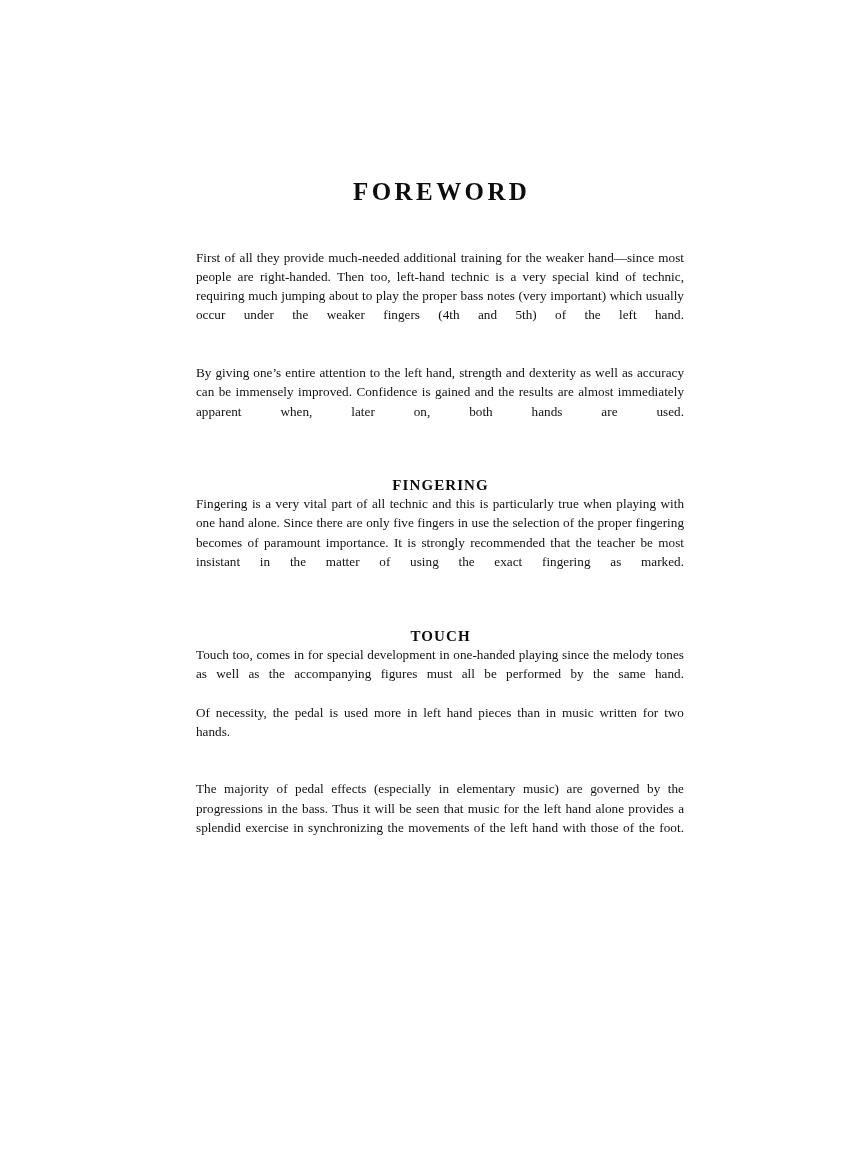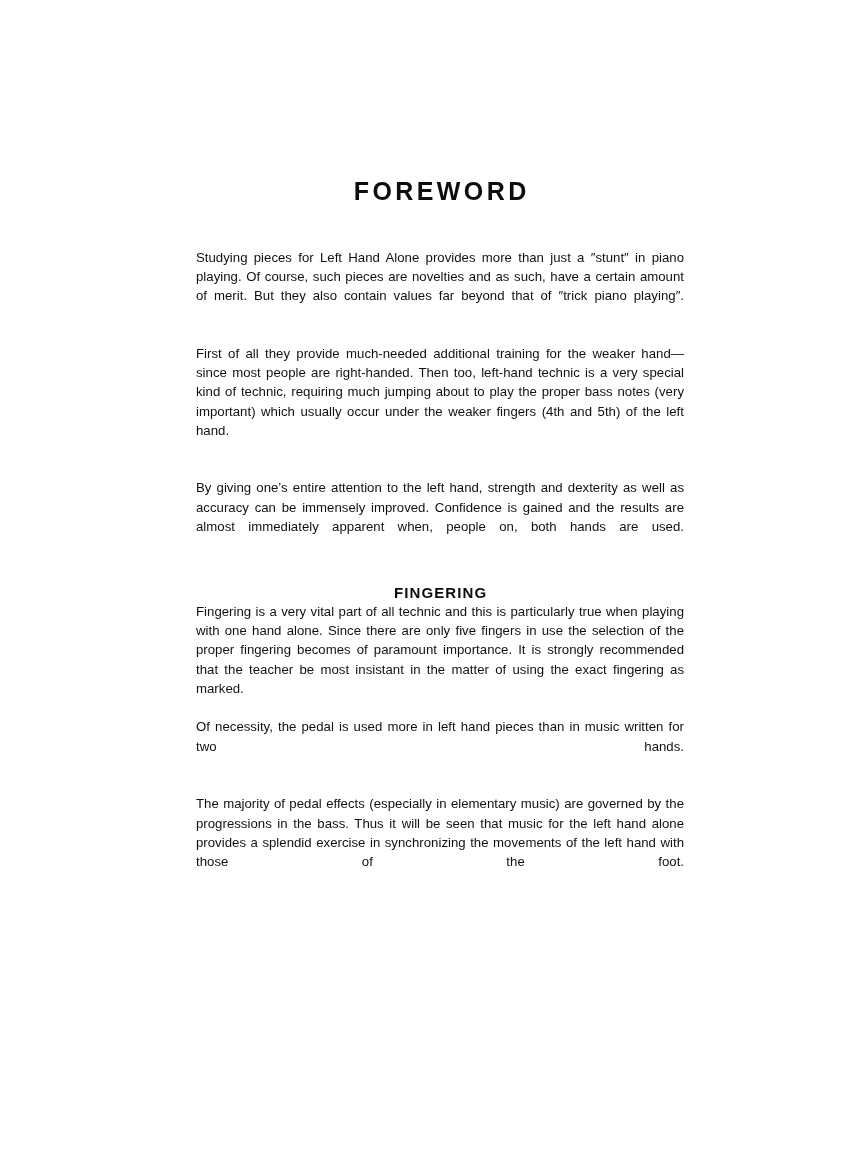--- a/index.html
+++ b/index.html
@@ -14,20 +14,21 @@
     font-family: "Liberation Sans", sans-serif;
     color: #111111;
     -webkit-font-smoothing: antialiased;
   }
 
   .page {
     position: relative;
     width: 864px;
     height: 1152px;
     background: #ffffff;
+    font-family: Liberation Serif, serif;
   }
 
   
   .content {
     position: absolute;
     left: 196px;
     top: 178px;
     width: 488px;
   }
 
@@ -46,21 +47,21 @@
     font-size: 15px;
     font-weight: bold;
     letter-spacing: 1.1px;
     text-align: center;
     margin: 0;
     line-height: 1.2;
     color: #0d0d0d;
     padding-left: 1.1px;
   }
 
-  .heading-gap-before { margin-top: 28px; }
+  .heading-gap-before { margin-top: 36px; }
   .heading-gap-after  { margin-top: 19px; }
 
   p.para {
     font-size: 13.2px;
     line-height: 19.3px;
     text-align: justify;
     text-justify: inter-word;
     margin: 0;
     color: #111111;
     letter-spacing: 0.02px;
@@ -78,30 +79,33 @@
 </style>
 </head>
 <body>
 
 <div class="page">
   <div class="content">
 
     <h1 class="doc-title">FOREWORD</h1>
 
     <section>
-      <p class="para">Studying pieces for Left Hand Alone provides more than just a ″stunt″ in piano playing. Of course, such pieces are novelties and as such, have a certain amount of merit. But they also contain values far beyond that of ″trick piano playing″.</p>
       <p class="para">First of all they provide much-needed additional training for the weaker hand—since most people are right-handed. Then too, left-hand technic is a very special kind of technic, requiring much jumping about to play the proper bass notes (very important) which usually occur under the weaker fingers (4th and 5th) of the left hand.</p>
-      <p class="para">By giving one’s entire attention to the left hand, strength and dexterity as well as accuracy can be immensely improved. Confidence is gained and the results are almost immediately apparent when, people on, both hands are used.</p>
+      <p class="para">By giving one’s entire attention to the left hand, strength and dexterity as well as accuracy can be immensely improved. Confidence is gained and the results are almost immediately apparent when, later on, both hands are used.</p>
     </section>
 
     <section>
       <h2 class="section-heading heading-gap-before">FINGERING</h2>
       <p class="para heading-gap-after">Fingering is a very vital part of all technic and this is particularly true when playing with one hand alone. Since there are only five fingers in use the selection of the proper fingering becomes of paramount importance. It is strongly recommended that the teacher be most insistant in the matter of using the exact fingering as marked.</p>
     </section>
 
+    <section>
+      <h2 class="section-heading heading-gap-before">TOUCH</h2>
+      <p class="para heading-gap-after">Touch too, comes in for special development in one-handed playing since the melody tones as well as the accompanying figures must all be performed by the same hand.</p>
+    </section>
 
     <section>
       <p class="para">Of necessity, the pedal is used more in left hand pieces than in music written for two hands.</p>
       <p class="para heading-gap-after">The majority of pedal effects (especially in elementary music) are governed by the progressions in the bass. Thus it will be seen that music for the left hand alone provides a splendid exercise in synchronizing the movements of the left hand with those of the foot.</p>
 
     </section>
 
   </div>
 </div>
 

